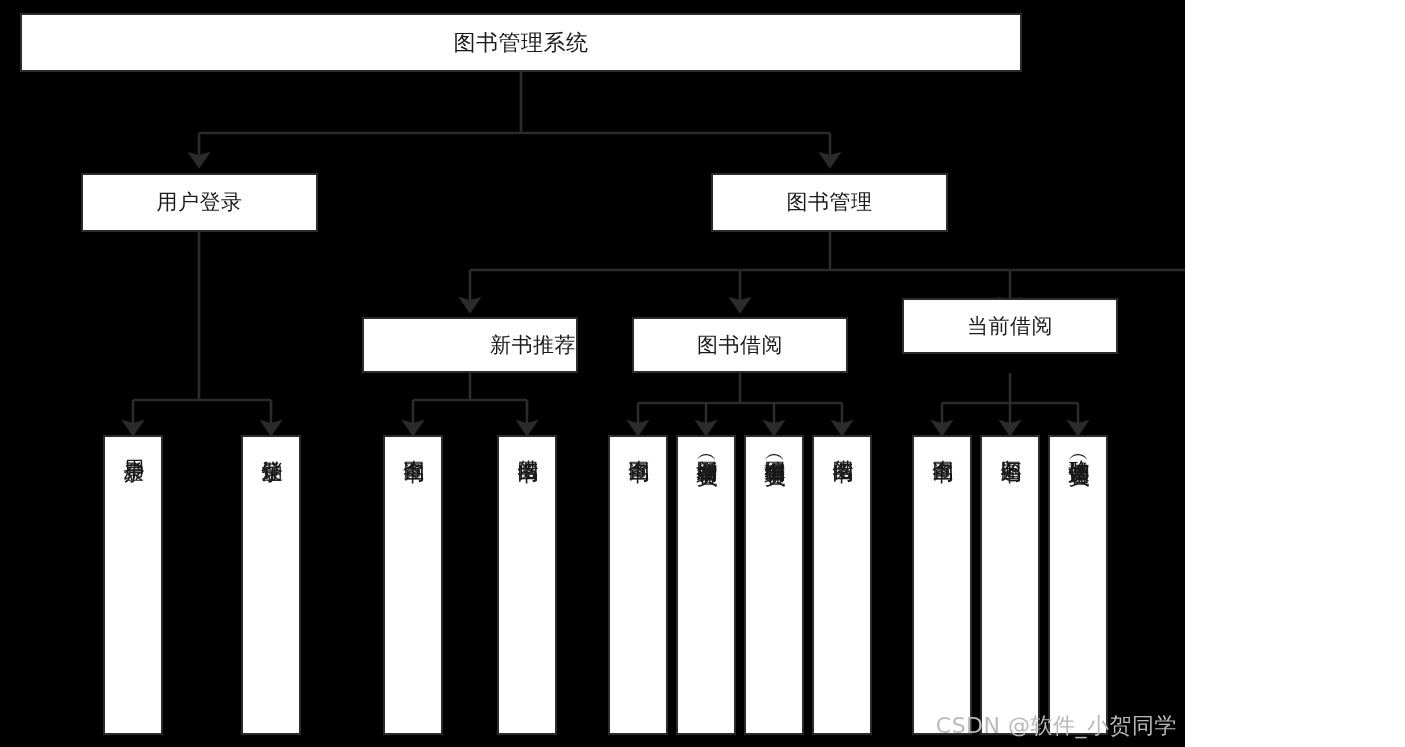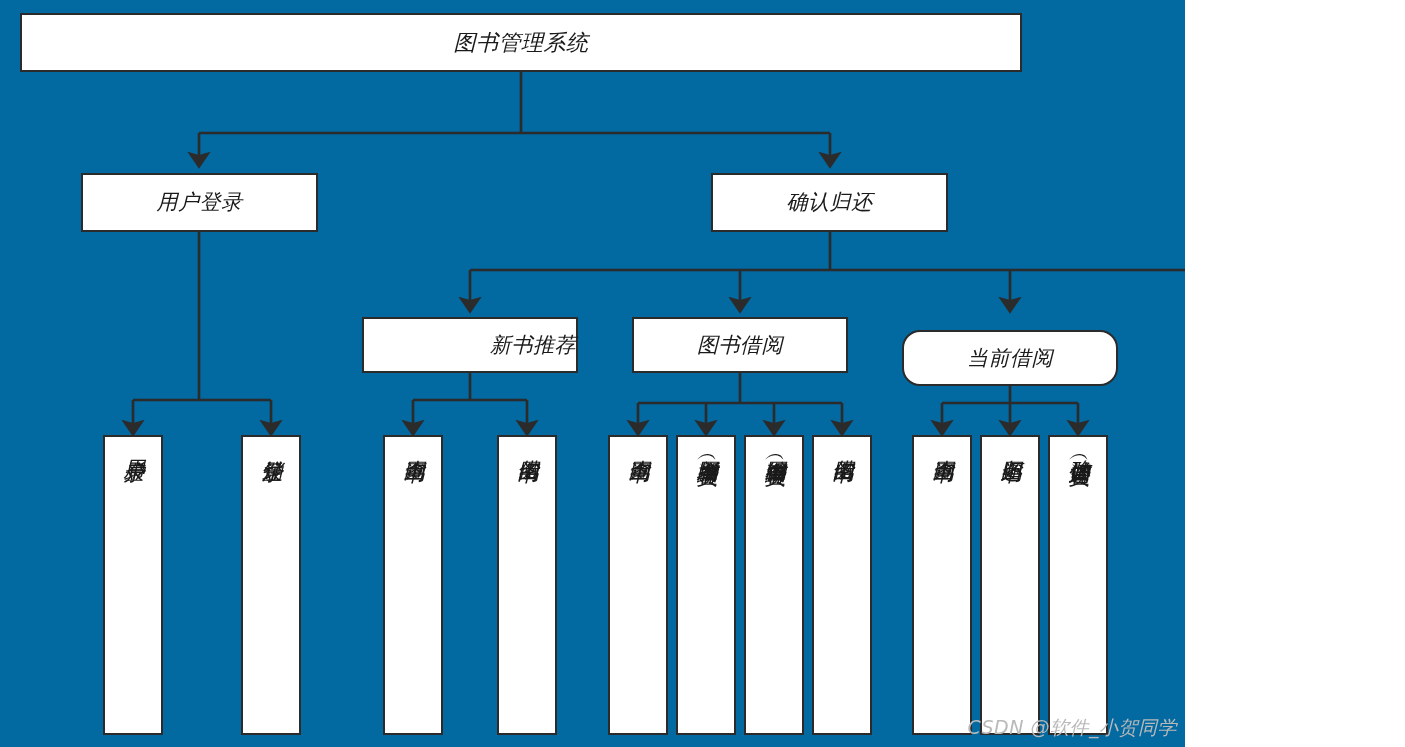--- a/index.html
+++ b/index.html
@@ -7,23 +7,22 @@
     padding: 0;
     background: #ffffff;
   }
   body {
     font-family: "DejaVu Sans", "Liberation Sans", sans-serif;
   }
   #canvas {
     position: relative;
     width: 1185px;
     height: 747px;
-    background: #0369a1;
+    background: #000000;
     overflow: hidden;
-    font-style: italic;
   }
   svg.edges {
     position: absolute;
     left: 0;
     top: 0;
     width: 1405px;
     height: 747px;
     pointer-events: none;
   }
   .node {
@@ -56,21 +55,21 @@
     letter-spacing: 1px;
     white-space: nowrap;
   }
   .node.leaf.tall .label {
     margin-top: 0;
   }
   .watermark {
     position: absolute;
     right: 8px;
     bottom: 6px;
-    font-size: 19px;
+    font-size: 22px;
     color: #b9b9b9;
     letter-spacing: 0.5px;
     user-select: none;
   }
 </style>
 </head>
 <body>
 
 <div id="canvas">
 
@@ -125,30 +124,30 @@
   </svg>
 
   <div class="node root" style="left:20px; top:13px; width:1002px; height:59px;">
     <span class="label">图书管理系统</span>
   </div>
 
   <div class="node" style="left:81px; top:173px; width:237px; height:59px;">
     <span class="label">用户登录</span>
   </div>
   <div class="node" style="left:711px; top:173px; width:237px; height:59px;">
-    <span class="label">确认归还</span>
+    <span class="label">图书管理</span>
   </div>
 
   <div class="node" style="left:362px; top:317px; width:216px; height:56px;justify-content:flex-end;">
     <span class="label">新书推荐</span>
   </div>
   <div class="node" style="left:632px; top:317px; width:216px; height:56px;">
     <span class="label">图书借阅</span>
   </div>
-  <div class="node" style="left:902px; top:330px; width:216px; height:56px;border-radius:18px;">
+  <div class="node" style="left:902px; top:298px; width:216px; height:56px;">
     <span class="label">当前借阅</span>
   </div>
 
   <div class="node leaf" style="left:103px; top:435px; width:60px; height:300px;">
     <span class="label">用户登录</span>
   </div>
   <div class="node leaf" style="left:241px; top:435px; width:60px; height:300px;">
     <span class="label">注销登录</span>
   </div>
 

